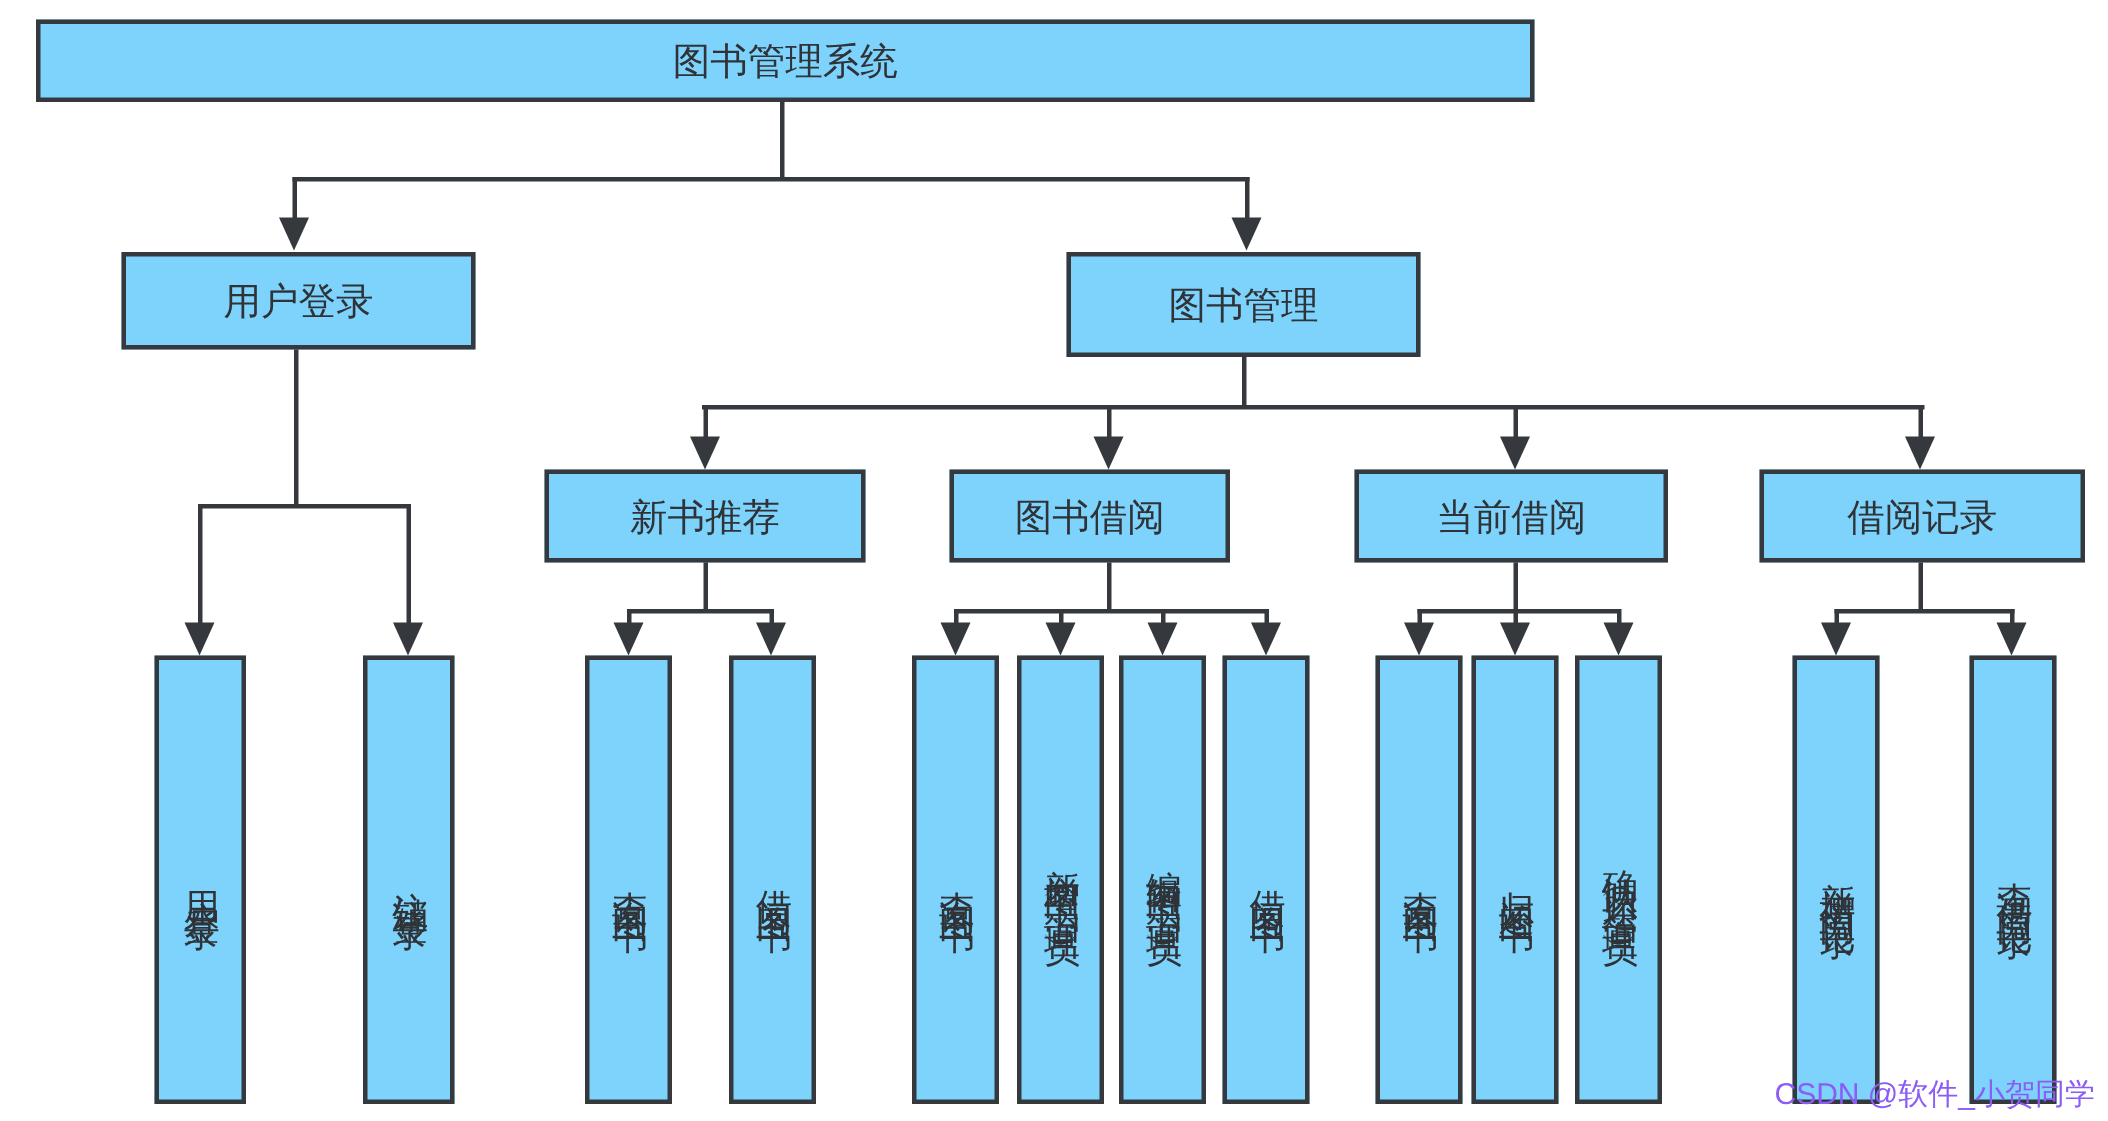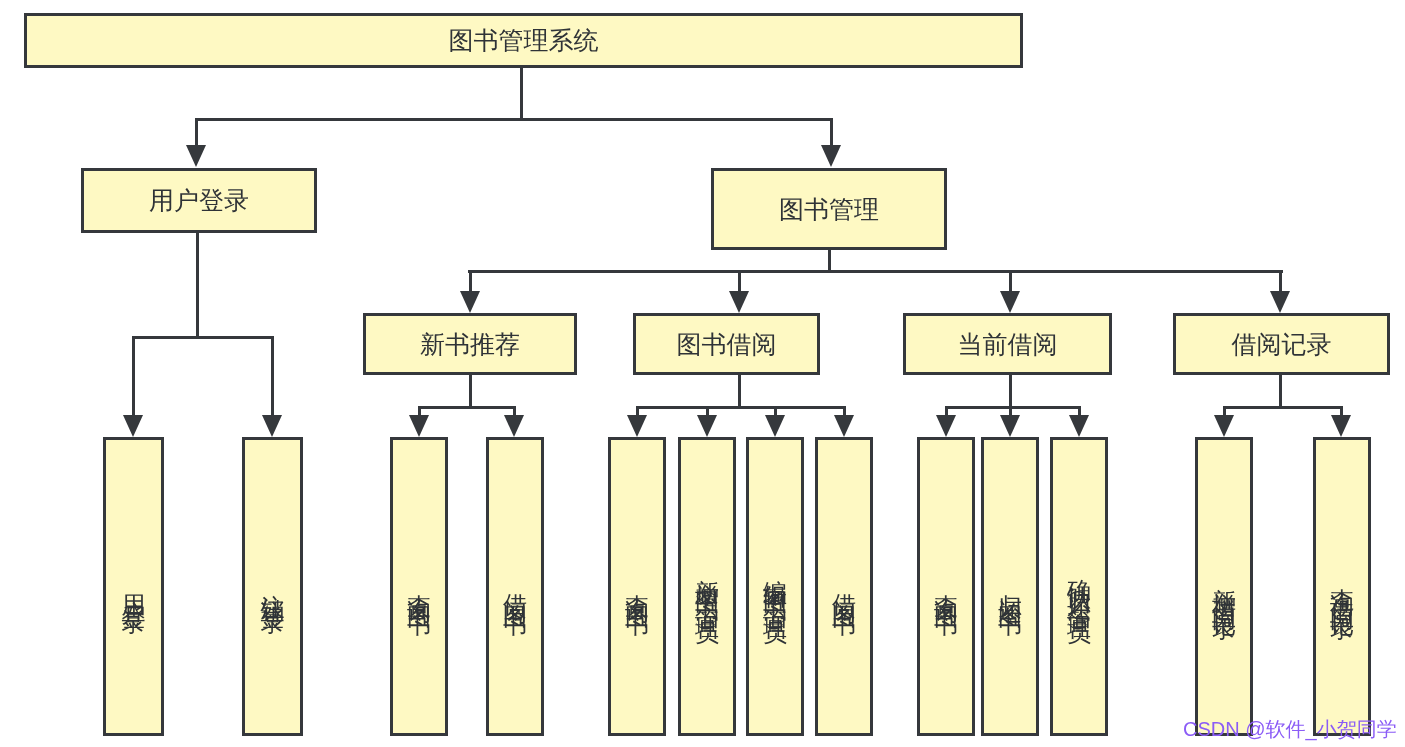--- a/index.html
+++ b/index.html
@@ -4,21 +4,21 @@
 <style>
   html, body { margin:0; padding:0; }
   body {
     width:1405px; height:747px; background:#ffffff;
     font-family:"Liberation Sans","DejaVu Sans",sans-serif;
     position:relative; overflow:hidden;
   }
   #canvas { position:absolute; left:0; top:0; width:1405px; height:747px; }
   .box {
     position:absolute; box-sizing:border-box;
-    border:3px solid #35383c; background:#fef9c3;
+    border:3px solid #35383c; background:#7dd3fc;
     display:flex; align-items:center; justify-content:center;
     z-index:2;
   }
   .lbl { font-size:25px; color:#2f3337; white-space:nowrap; }
   .box.v .lbl {
     writing-mode:vertical-rl; text-orientation:mixed;
     letter-spacing:6px; font-size:24px; white-space:normal;
   }
   .ln { position:absolute; background:#35383c; z-index:1; }
   .arr {
@@ -96,21 +96,21 @@
   <div class="ln" style="left:1340px; top:406px; width:3px; height:14px;"></div>
   <div class="arr" style="left:1331px; top:415px;"></div>
 
   <div class="box" style="left:24px; top:13px; width:999px; height:55px;">
     <span class="lbl">图书管理系统</span>
   </div>
 
   <div class="box" style="left:81px; top:168px; width:236px; height:65px;">
     <span class="lbl">用户登录</span>
   </div>
-  <div class="box" style="left:711px; top:168px; width:236px; height:82px;">
+  <div class="box" style="left:711px; top:168px; width:236px; height:70px;">
     <span class="lbl">图书管理</span>
   </div>
 
   <div class="box" style="left:363px; top:313px; width:214px; height:62px;">
     <span class="lbl">新书推荐</span>
   </div>
   <div class="box" style="left:633px; top:313px; width:187px; height:62px;">
     <span class="lbl">图书借阅</span>
   </div>
   <div class="box" style="left:903px; top:313px; width:209px; height:62px;">

